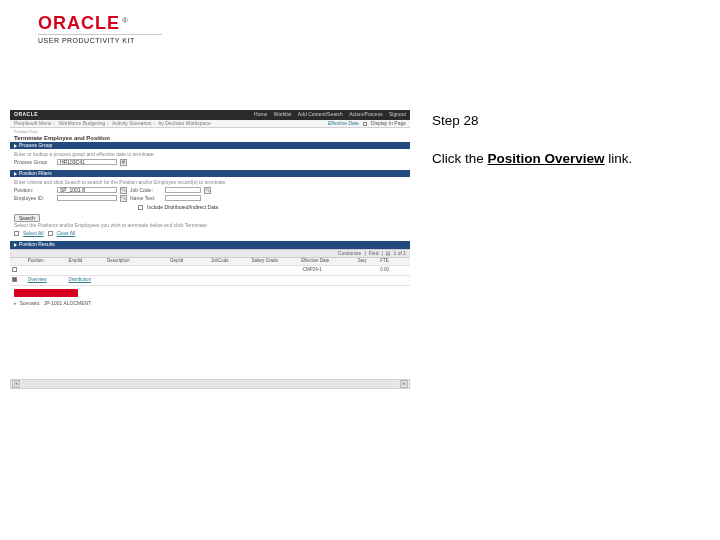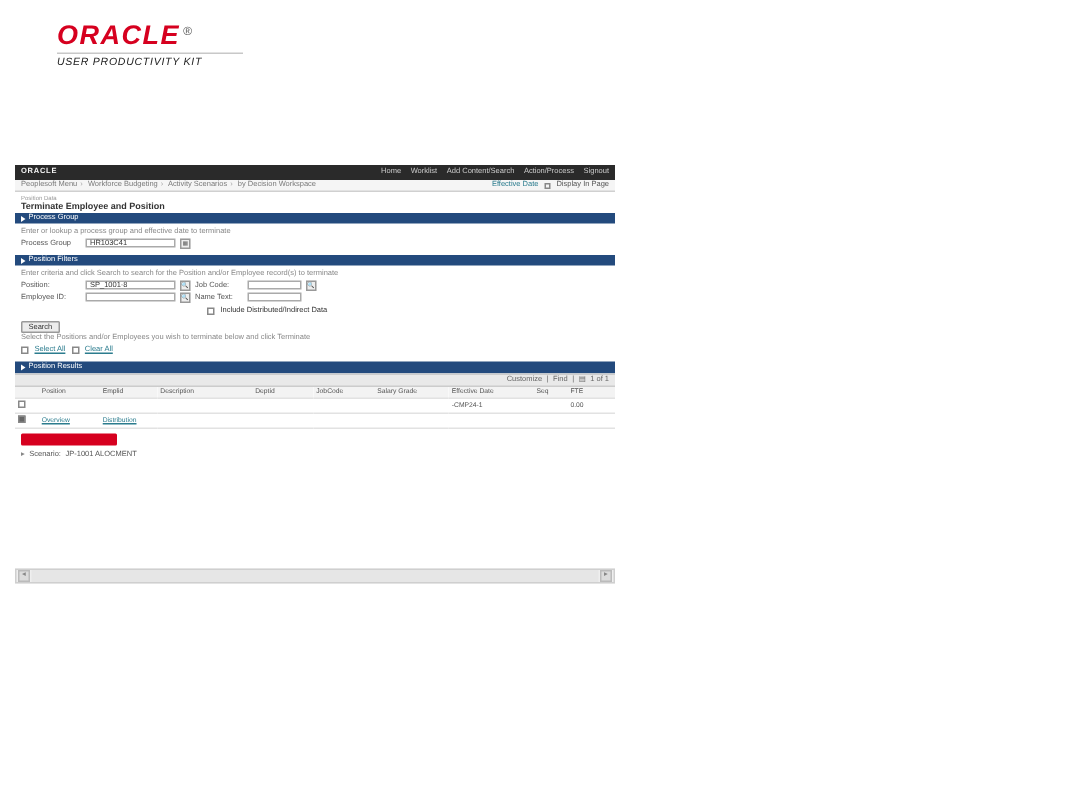--- a/index.html
+++ b/index.html
@@ -12,21 +12,20 @@
     color: #000;
     overflow: hidden;
   }
   
   .page-header {
     position: absolute;
     top: 14px;
     left: 38px;
     right: 42px;
     height: 40px;
-    font-style: italic;
   }
   .logo-block {
     display: inline-block;
     vertical-align: top;
   }
   .oracle-word {
     font-family: Arial, sans-serif;
     font-weight: 700;
     font-size: 18px;
     color: #d6001f;
@@ -339,14 +338,20 @@
       </div>
 
       <div class="mini-hscroll">
         <span class="arrow">◂</span>
         <span class="track"></span>
         <span class="arrow">▸</span>
       </div>
     </div>
   </div>
 
+  <div class="col-right">
+    <p class="step-label">Step 28</p>
+    <p class="instr-line">
+      <span>Click the </span><span class="bold underline">Position Overview</span><span> link.</span>
+    </p>
+  </div>
 
 </div>
 
 </body></html>

